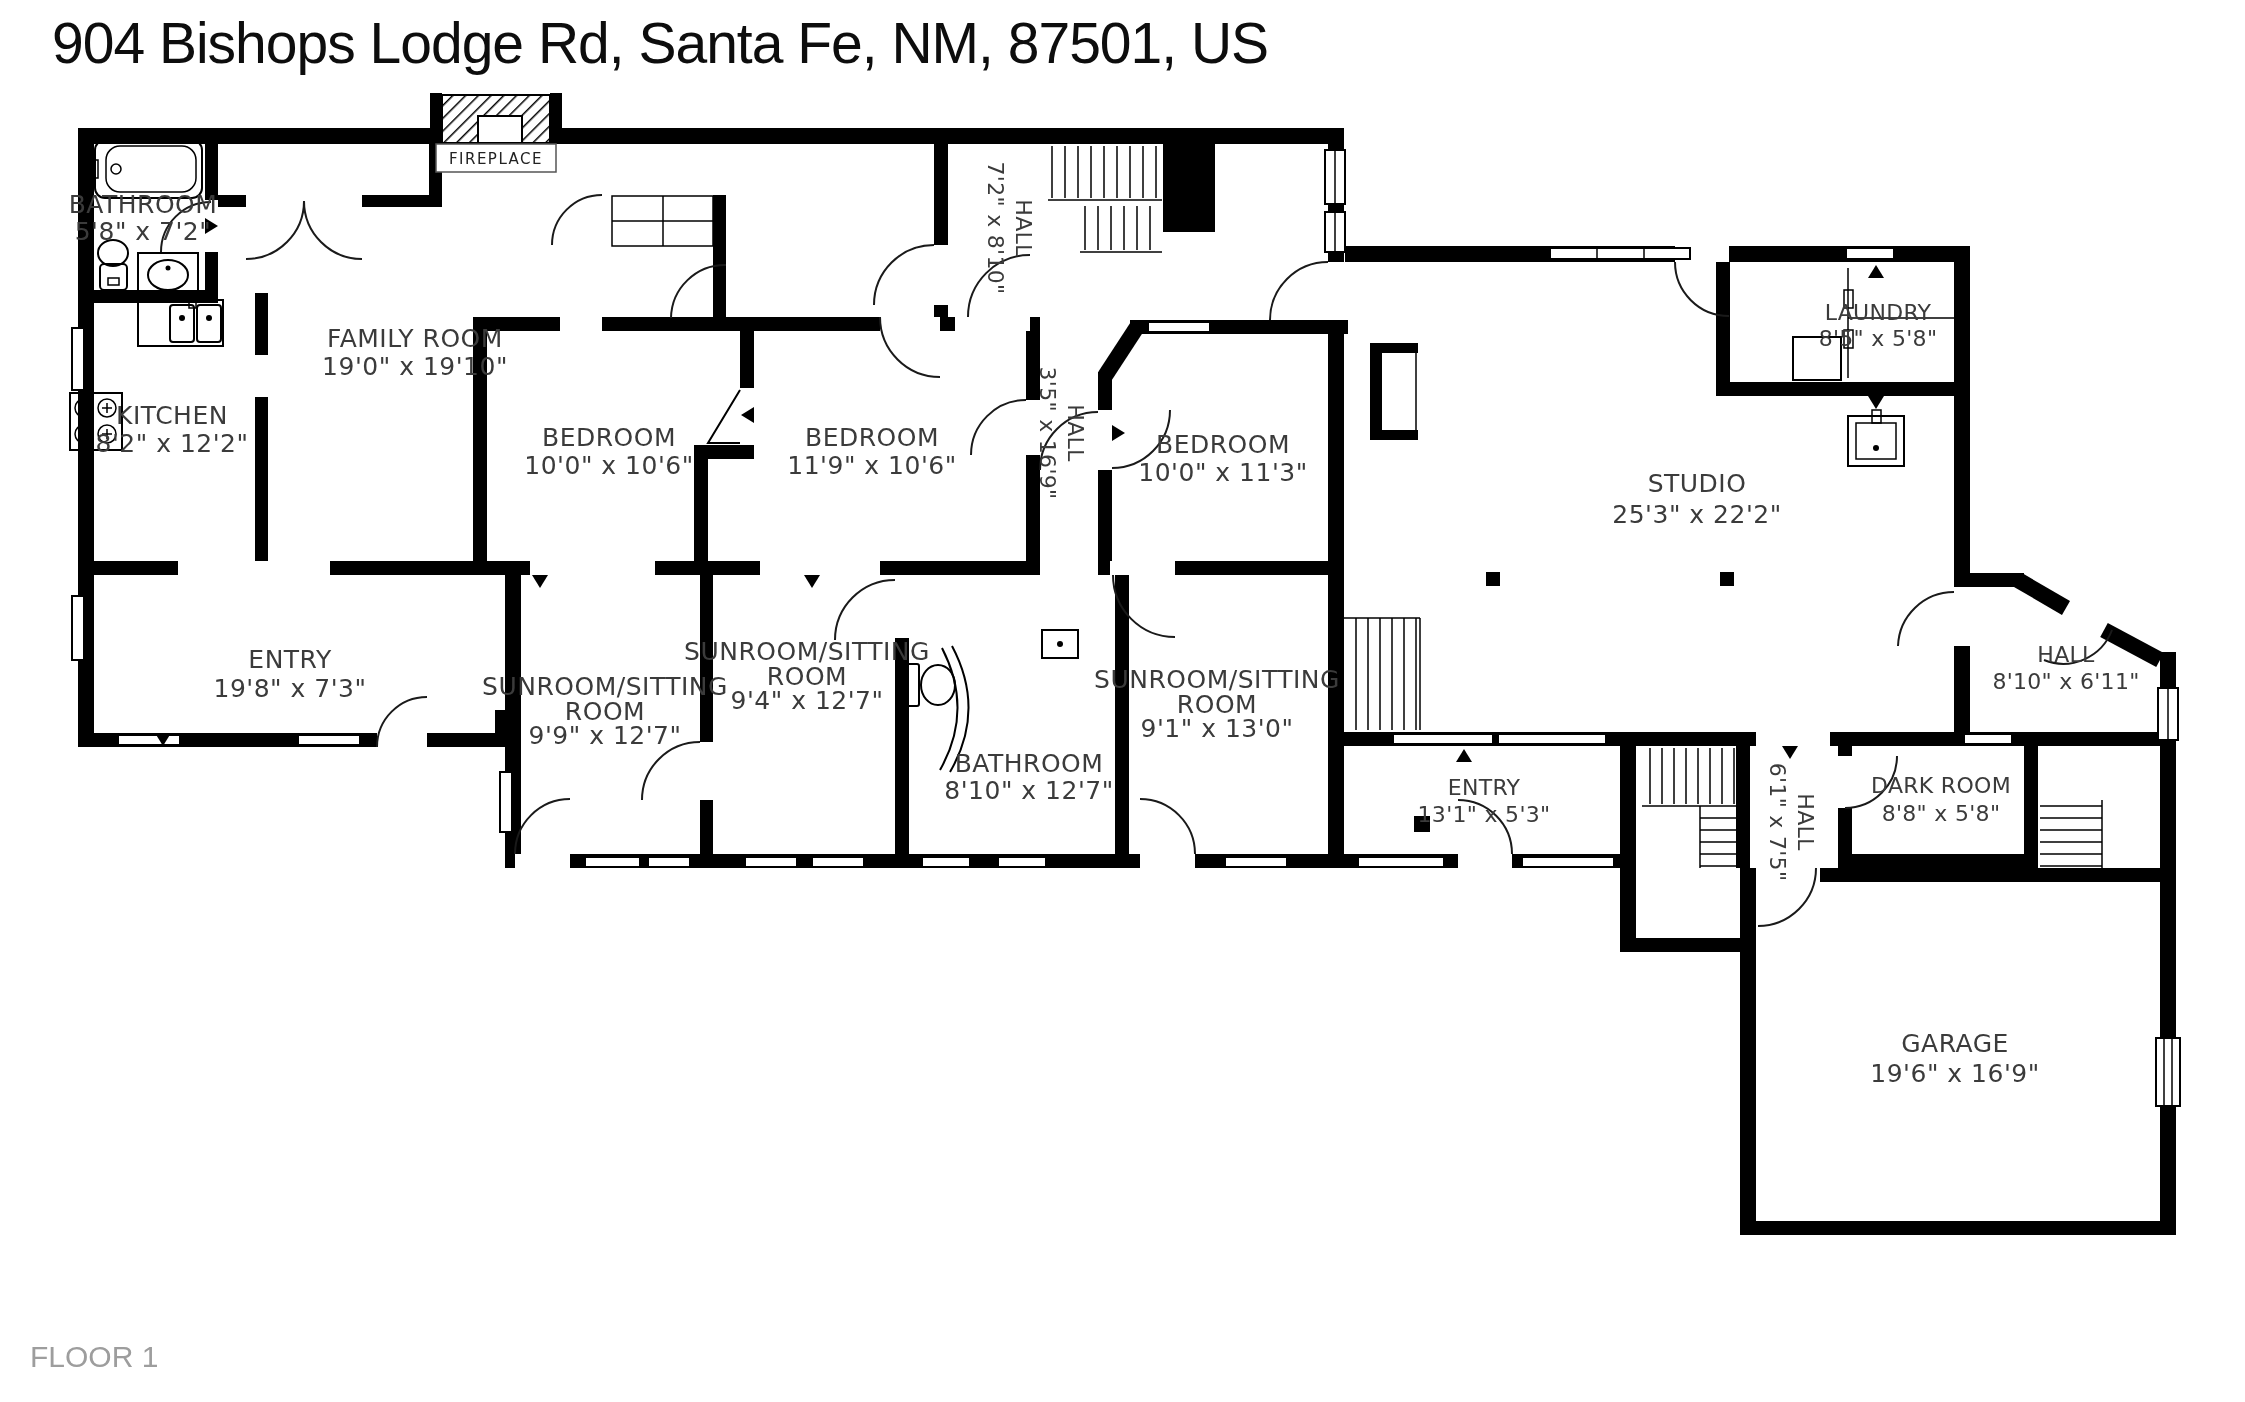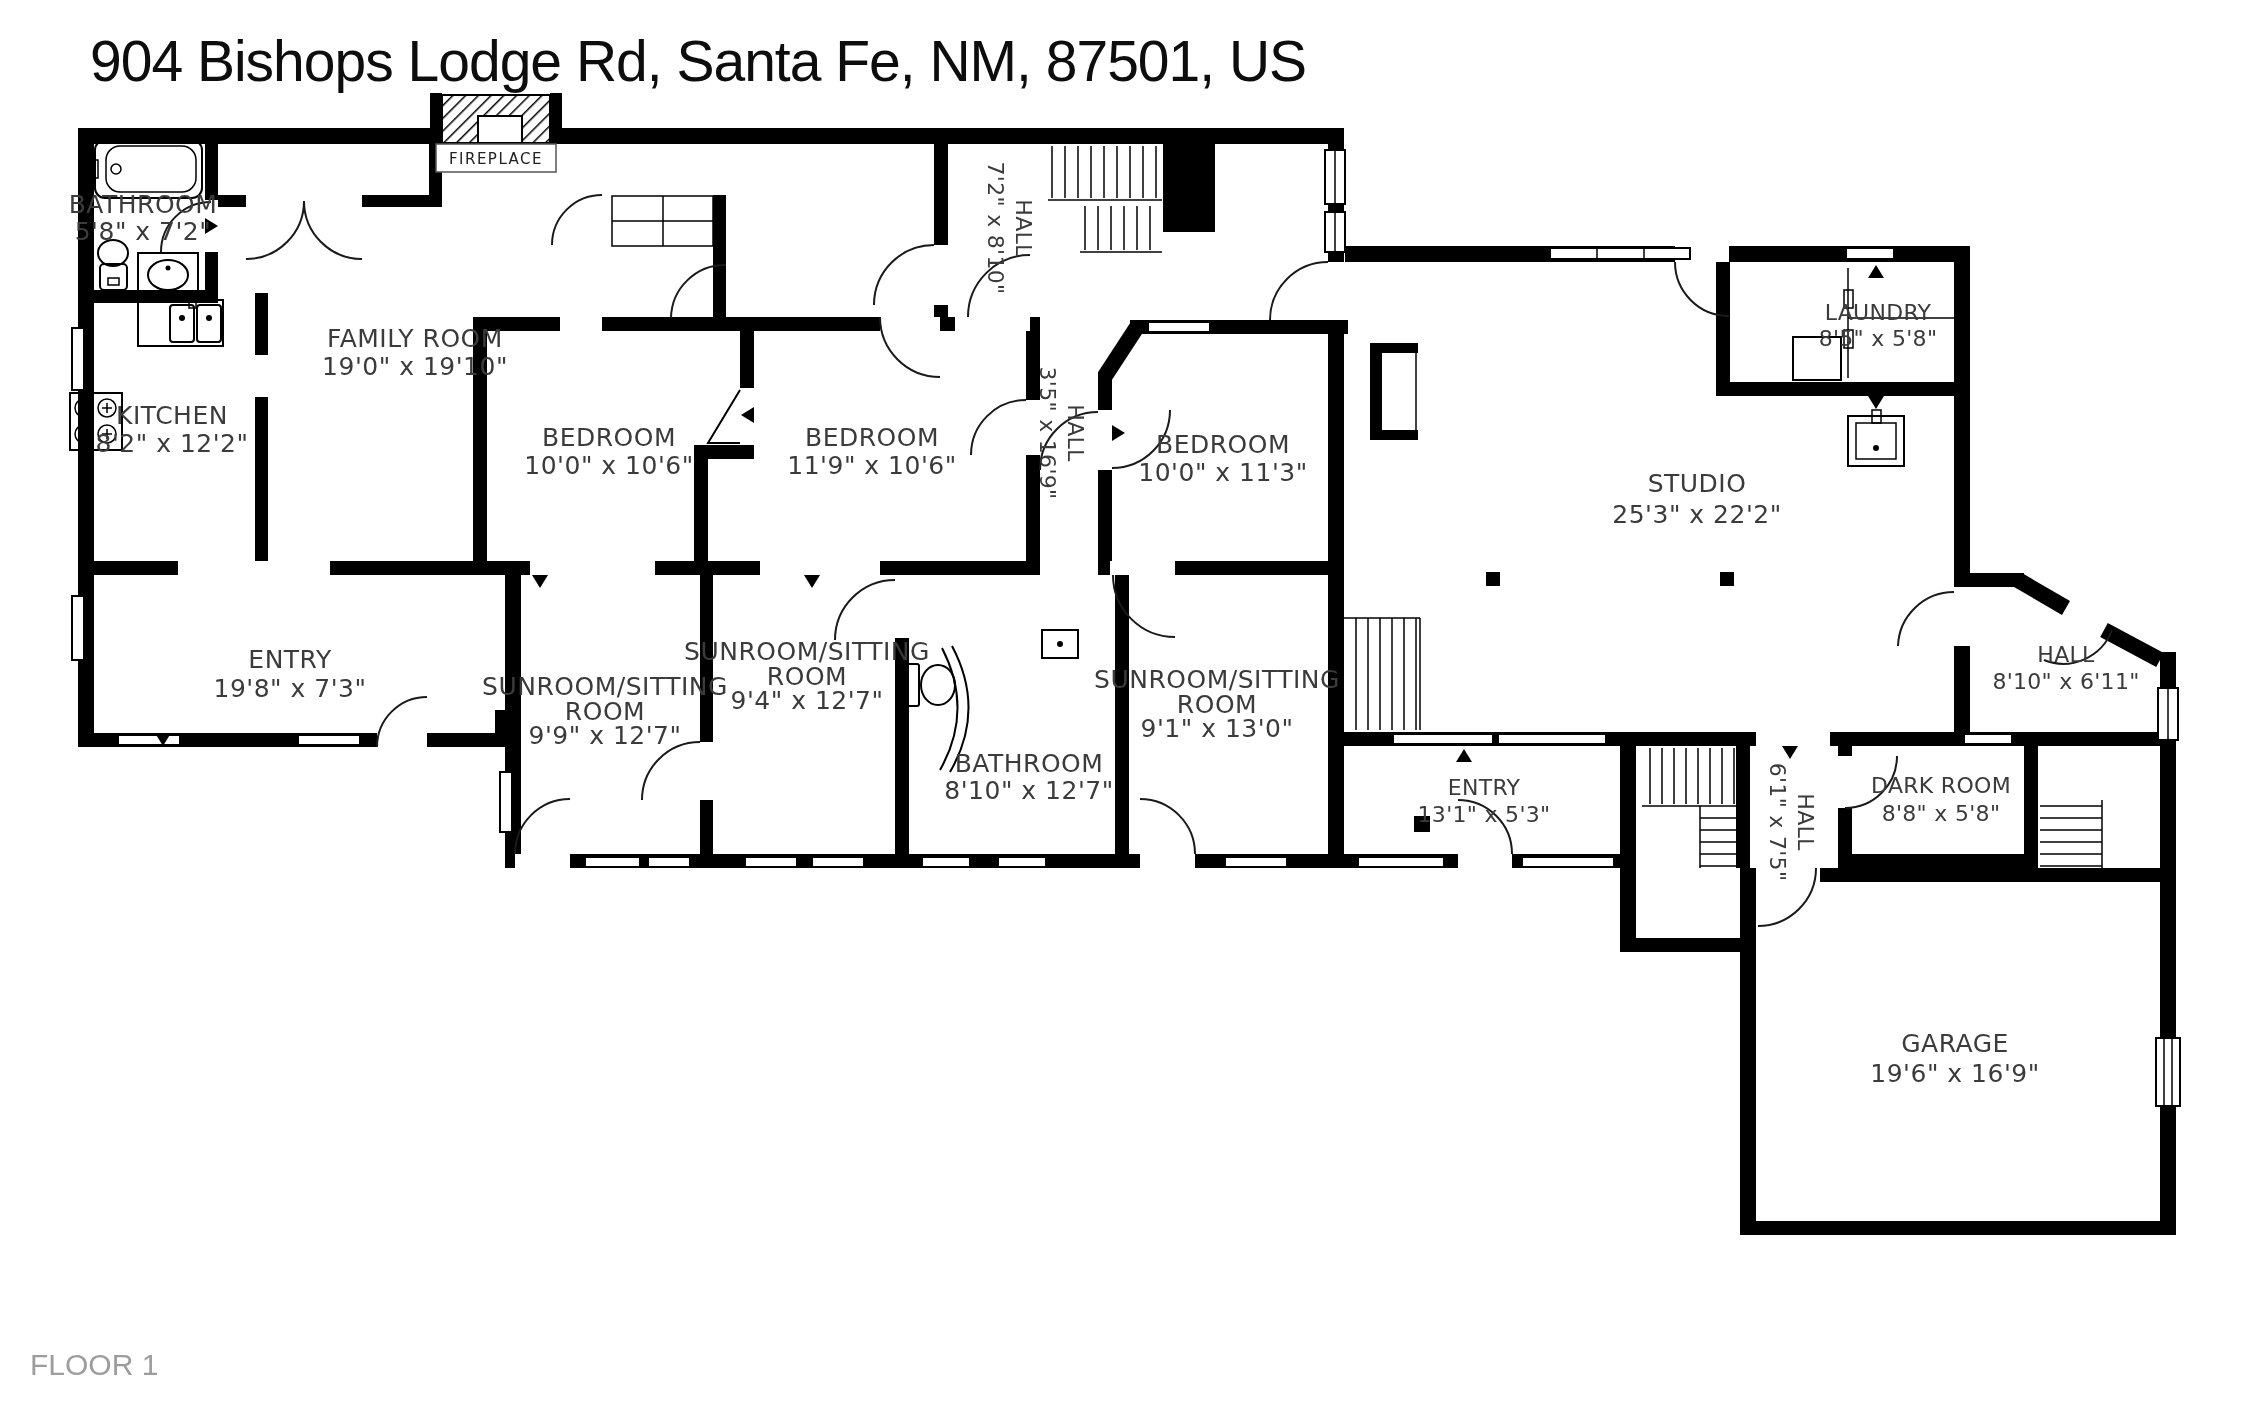--- a/index.html
+++ b/index.html
@@ -1,25 +1,25 @@
 <!DOCTYPE html>
 <html><head>
 <meta charset="utf-8">
 <style>
   html,body{margin:0;padding:0;background:#fff;}
   #page{position:relative;width:2245px;height:1402px;background:#fff;overflow:hidden;
         font-family:"DejaVu Sans",sans-serif;}
   #plan-svg{position:absolute;left:0;top:0;}
-  #title{position:absolute;left:52px;top:28px;font-family:"Liberation Sans",sans-serif;
-         font-size:57px;font-weight:400;letter-spacing:-1px;color:#0d0d0d;white-space:nowrap;margin-left:38px;}
+  #title{position:absolute;left:52px;top:10px;font-family:"Liberation Sans",sans-serif;
+         font-size:57px;font-weight:400;letter-spacing:-1px;color:#0d0d0d;white-space:nowrap;}
   #footer{position:absolute;left:0;right:0;top:1272px;text-align:center;
           font-family:"Liberation Sans",sans-serif;font-size:22px;line-height:21.5px;color:#1c1c1c;}
   #footer .dim{color:#b4b4b4;}
   #floor-label{position:absolute;left:30px;top:1340px;font-family:"Liberation Sans",sans-serif;
-               font-size:30px;color:#9d9d9d;margin-top:8px;}
+               font-size:30px;color:#9d9d9d;}
   text{font-family:"DejaVu Sans",sans-serif;fill:#3b3b3b;text-anchor:middle;}
   .rl,.rd{font-size:25px;letter-spacing:0.5px;}
   .sm{font-size:22px;letter-spacing:0.3px;}
   .fp{font-size:15px;letter-spacing:1.5px;fill:#222;}
   .thin{fill:none;stroke:#000;stroke-width:2;}
   .thin15{fill:none;stroke:#000;stroke-width:1.5;}
   .arc{fill:none;stroke:#1a1a1a;stroke-width:2;}
   .winbox{fill:#fff;stroke:#000;stroke-width:2;}
   .gap{fill:#fff;stroke:none;}
 </style>

